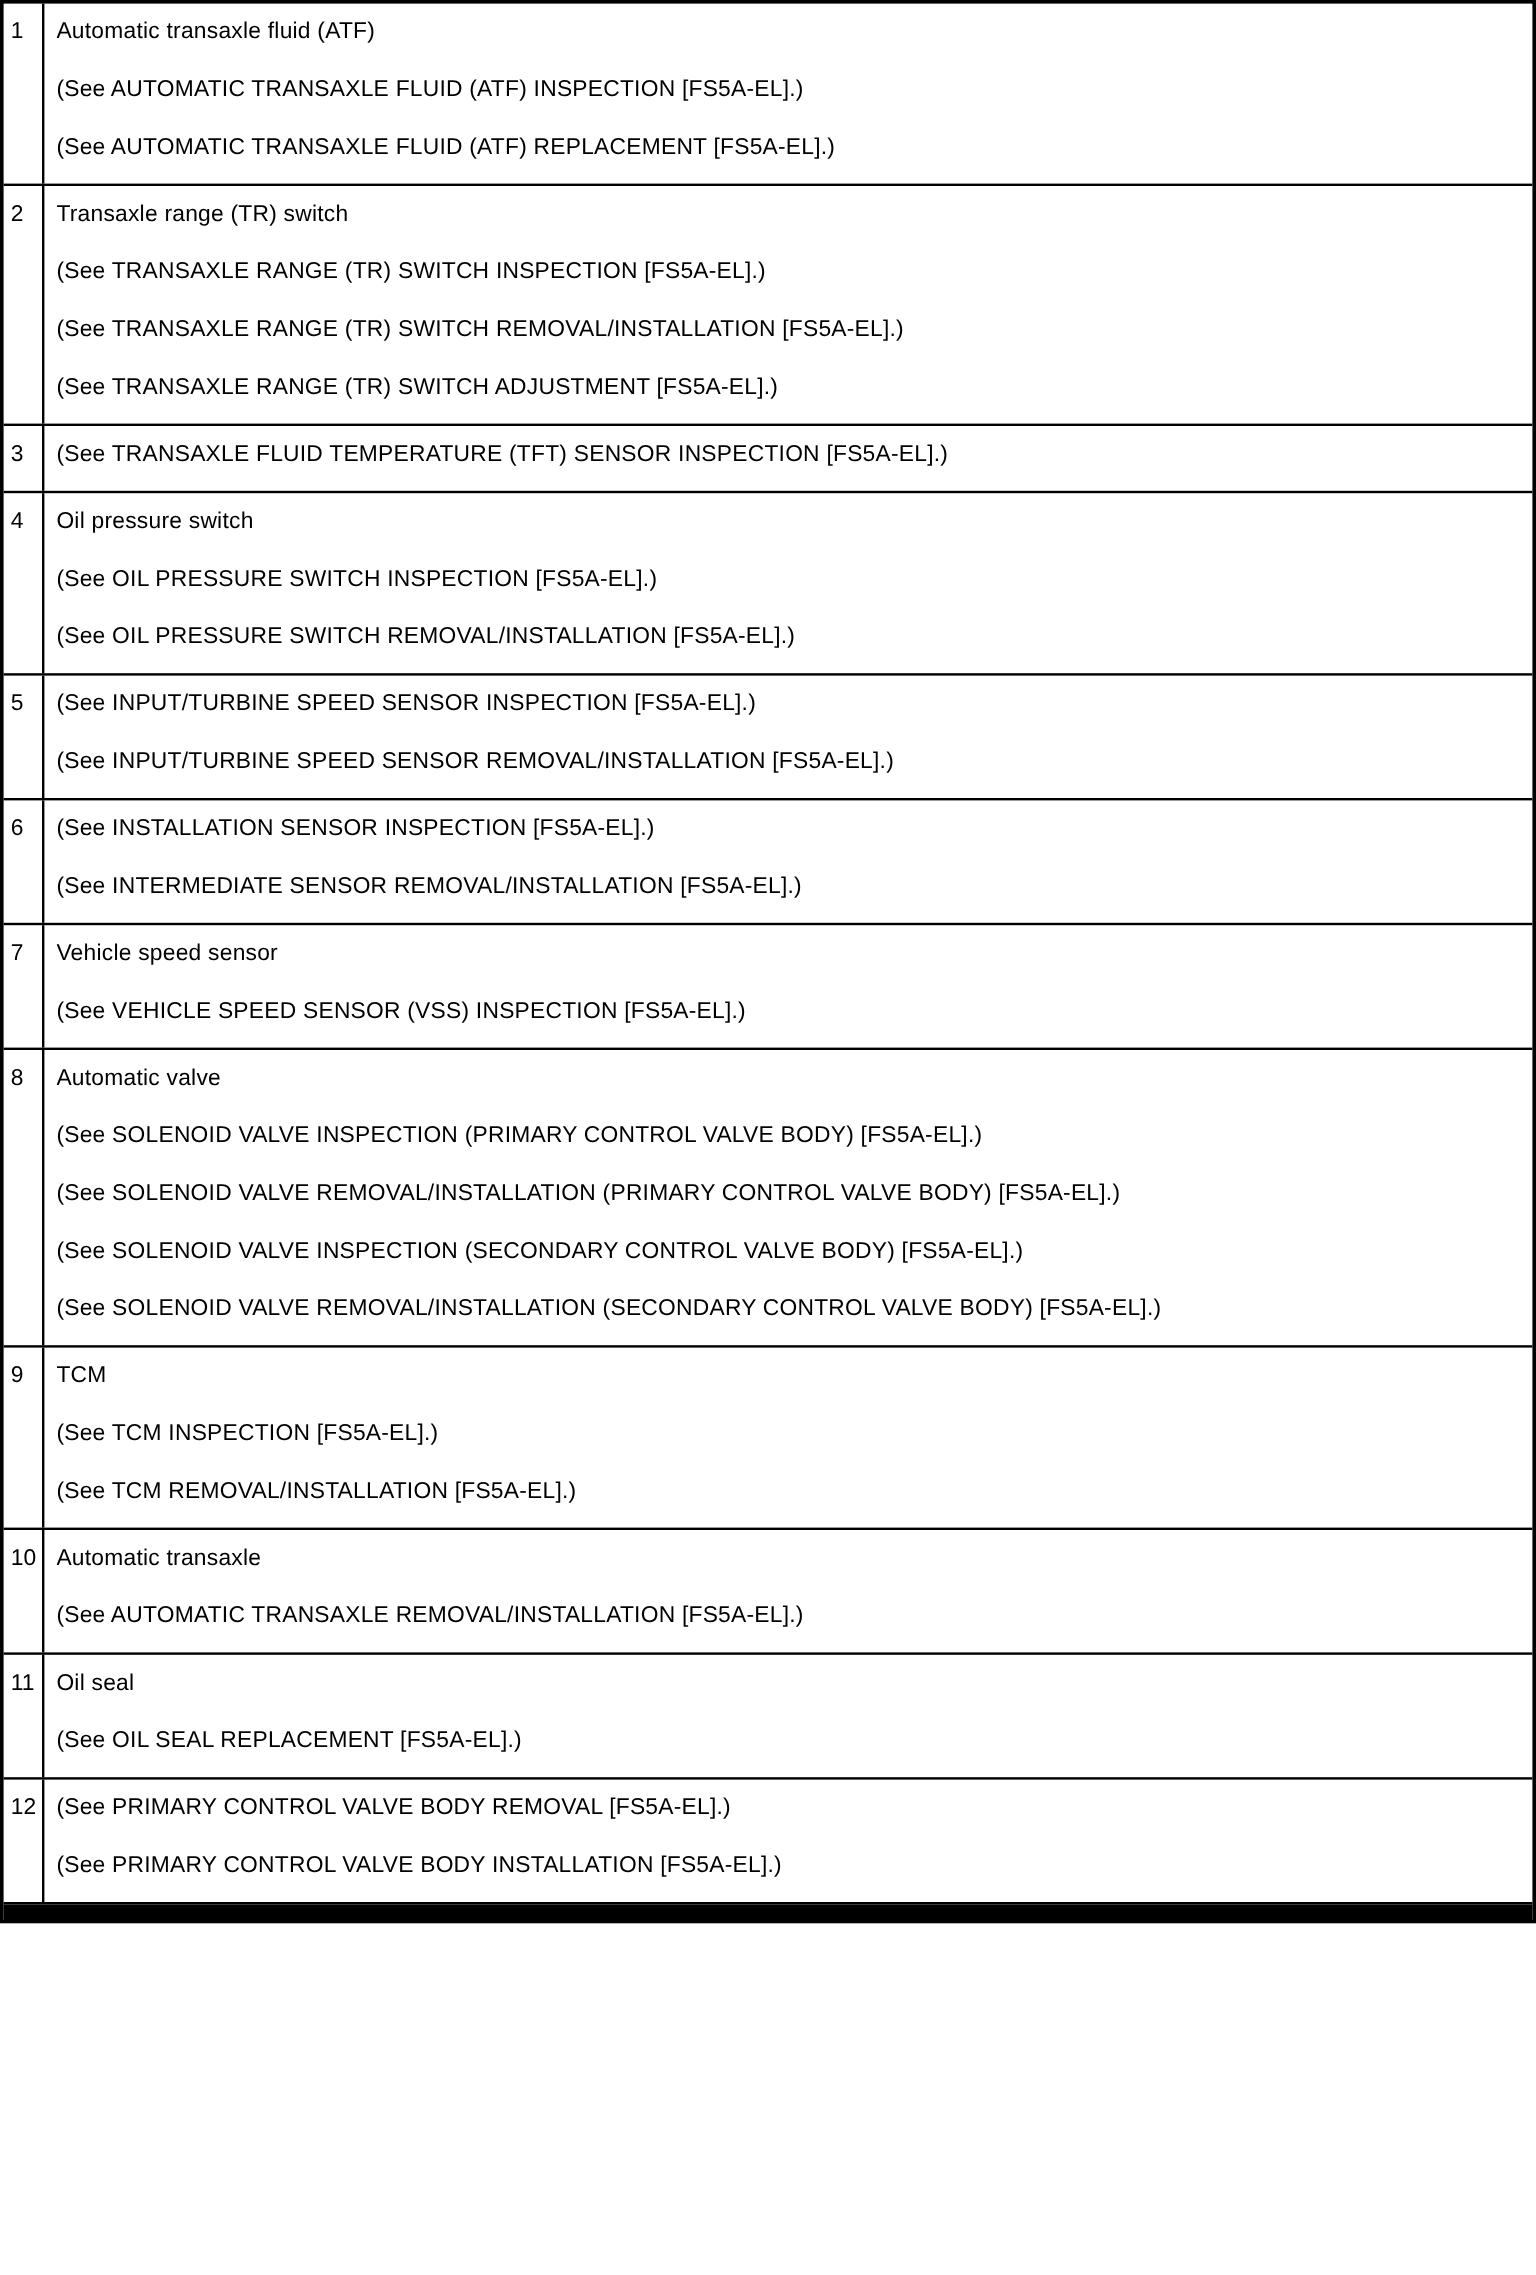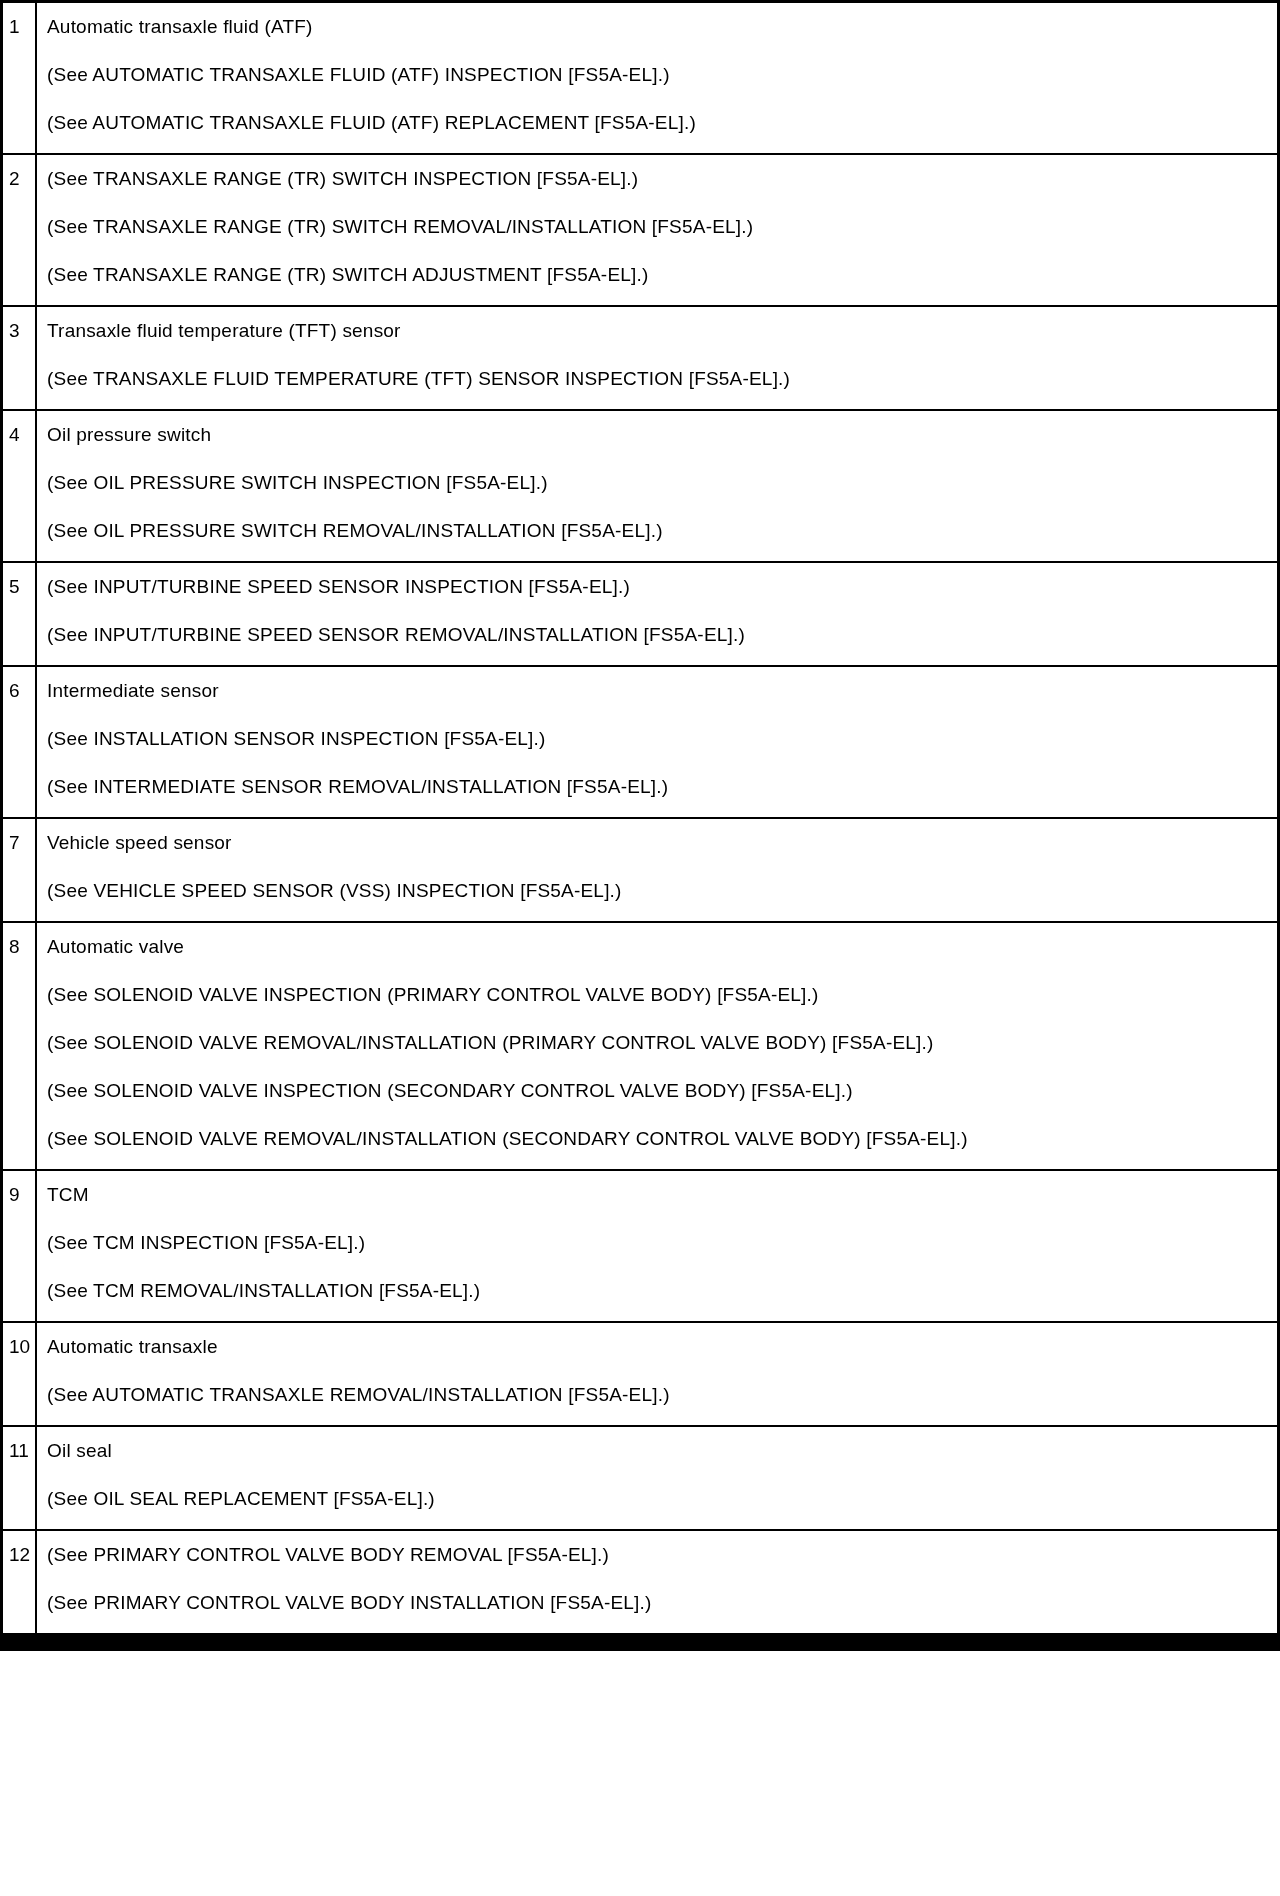--- a/index.html
+++ b/index.html
@@ -69,32 +69,32 @@
     <div class="line ref-line">(See AUTOMATIC TRANSAXLE FLUID (ATF) INSPECTION [FS5A-EL].)</div>
             <div class="line ref-line">(See AUTOMATIC TRANSAXLE FLUID (ATF) REPLACEMENT [FS5A-EL].)</div>
           </div>
   </div>
 
   <div class="row">
     <div class="num-cell">
       <div class="line">2</div>
     </div>
     <div class="desc-cell">
+      <div class="line title-line">Transaxle range (TR) switch</div>
     <div class="line ref-line">(See TRANSAXLE RANGE (TR) SWITCH INSPECTION [FS5A-EL].)</div>
             <div class="line ref-line">(See TRANSAXLE RANGE (TR) SWITCH REMOVAL/INSTALLATION [FS5A-EL].)</div>
             <div class="line ref-line">(See TRANSAXLE RANGE (TR) SWITCH ADJUSTMENT [FS5A-EL].)</div>
           </div>
   </div>
 
   <div class="row">
     <div class="num-cell">
       <div class="line">3</div>
     </div>
     <div class="desc-cell">
-      <div class="line title-line">Transaxle fluid temperature (TFT) sensor</div>
     <div class="line ref-line">(See TRANSAXLE FLUID TEMPERATURE (TFT) SENSOR INSPECTION [FS5A-EL].)</div>
           </div>
   </div>
 
   <div class="row">
     <div class="num-cell">
       <div class="line">4</div>
     </div>
     <div class="desc-cell">
       <div class="line title-line">Oil pressure switch</div>
@@ -111,21 +111,20 @@
     <div class="line ref-line">(See INPUT/TURBINE SPEED SENSOR INSPECTION [FS5A-EL].)</div>
             <div class="line ref-line">(See INPUT/TURBINE SPEED SENSOR REMOVAL/INSTALLATION [FS5A-EL].)</div>
           </div>
   </div>
 
   <div class="row">
     <div class="num-cell">
       <div class="line">6</div>
     </div>
     <div class="desc-cell">
-      <div class="line title-line">Intermediate sensor</div>
     <div class="line ref-line">(See INSTALLATION SENSOR INSPECTION [FS5A-EL].)</div>
             <div class="line ref-line">(See INTERMEDIATE SENSOR REMOVAL/INSTALLATION [FS5A-EL].)</div>
           </div>
   </div>
 
   <div class="row">
     <div class="num-cell">
       <div class="line">7</div>
     </div>
     <div class="desc-cell">

